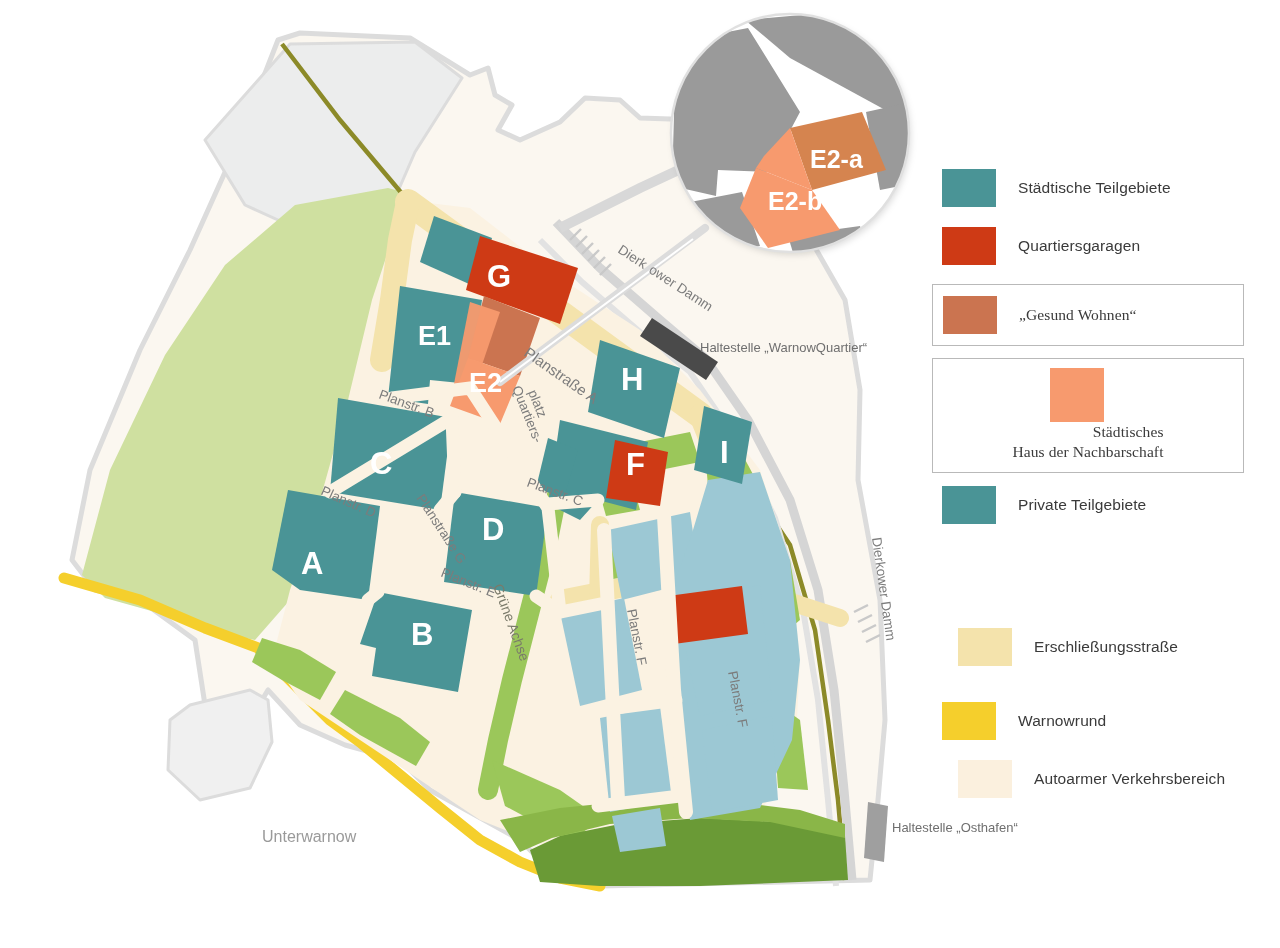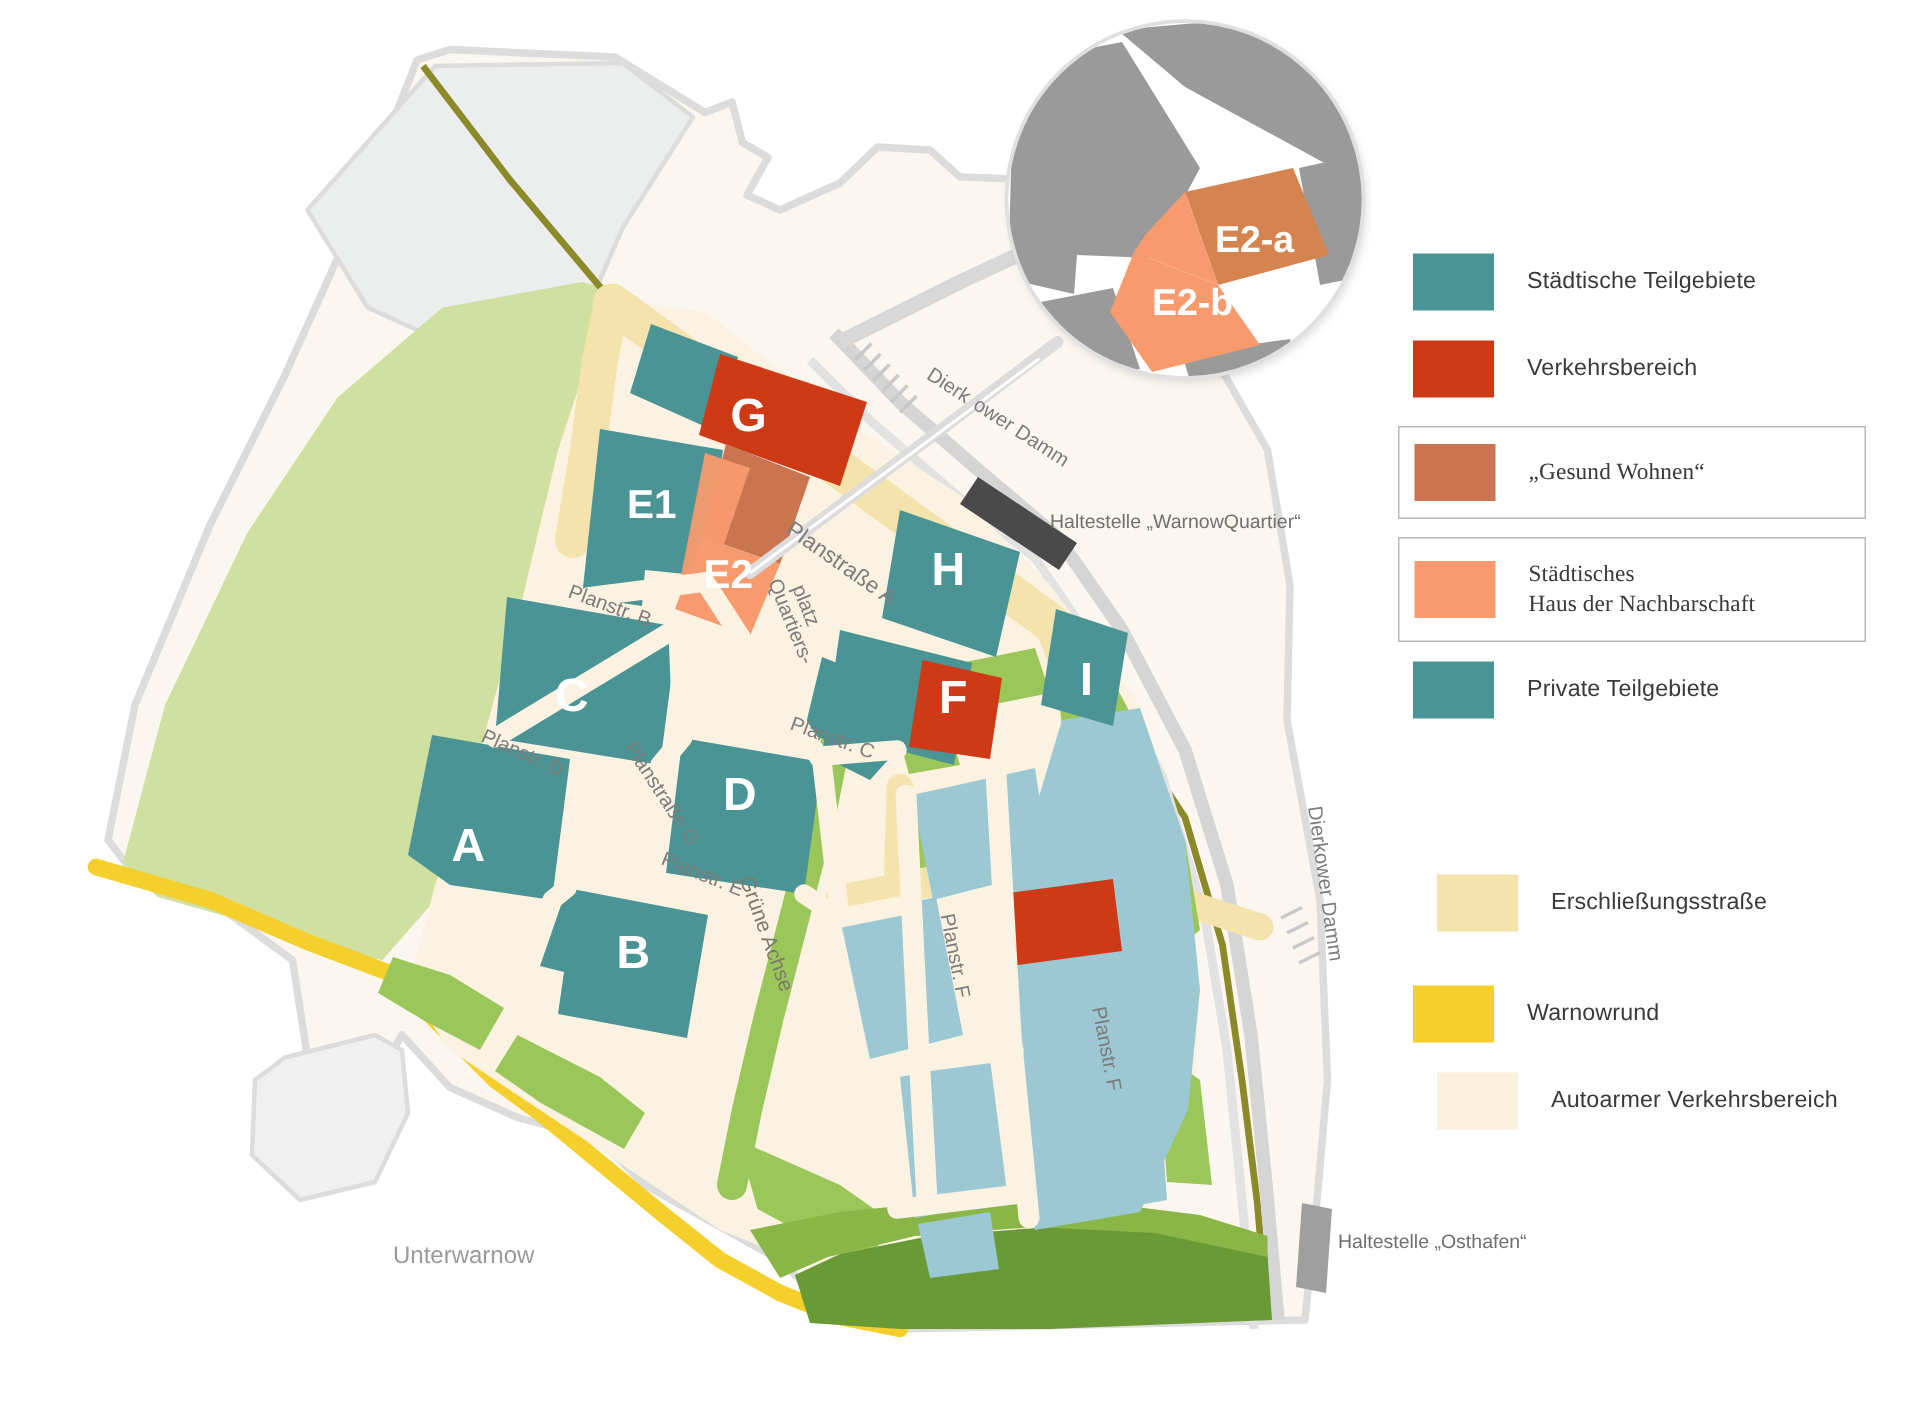--- a/index.html
+++ b/index.html
@@ -24,40 +24,41 @@
     left: 0;
     top: 0;
     width: 1280px;
     height: 948px;
   }
   .legend {
     position: absolute;
     left: 942px;
     top: 168px;
     width: 320px;
+    text-align: right;
   }
   .legend-group { margin: 0; padding: 0; }
   .legend-row {
     display: flex;
     align-items: center;
     height: 40px;
     margin-bottom: 18px;
   }
   .legend-row.boxed {
     border: 1px solid #b9b9b9;
     padding: 9px 10px;
     height: auto;
     min-height: 42px;
     margin-bottom: 12px;
     margin-left: -10px;
     width: 290px;
     box-sizing: content-box;
     font-family: Liberation Serif, serif;
   }
-  .legend-row.boxed.two-line { min-height: 50px; }
+  .legend-row.boxed.two-line { min-height: 50px; flex-direction: column; }
   .swatch {
     width: 54px;
     height: 38px;
     flex: 0 0 54px;
     margin-right: 22px;
   }
   .legend-label {
     font-size: 15.5px;
     color: #3a3a3a;
     line-height: 1.32;
@@ -352,21 +353,21 @@
   <div class="legend">
     <div class="legend-group">
 
       <div class="legend-row">
         <div class="swatch" style="background:#4a9496;"></div>
         <div class="legend-label">Städtische Teilgebiete</div>
       </div>
 
       <div class="legend-row">
         <div class="swatch" style="background:#ce3a15;"></div>
-        <div class="legend-label">Verkehrsbereich</div>
+        <div class="legend-label">Quartiersgaragen</div>
       </div>
 
       <div class="legend-row boxed">
         <div class="swatch" style="background:#cb7450;"></div>
         <div class="legend-label">„Gesund Wohnen“</div>
       </div>
 
       <div class="legend-row boxed two-line">
         <div class="swatch" style="background:#f79a6e;"></div>
         <div class="legend-label">Städtisches

